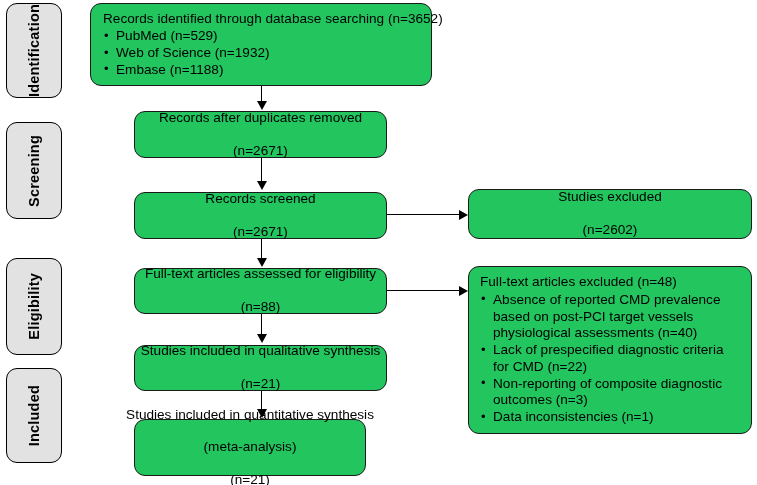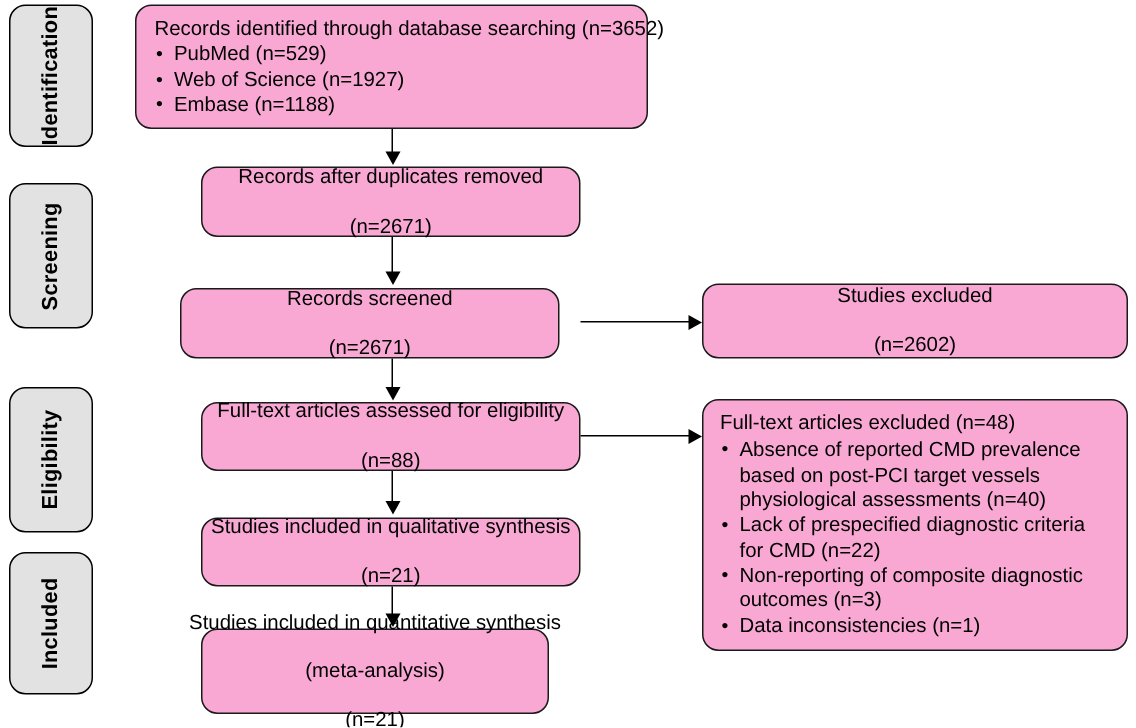--- a/index.html
+++ b/index.html
@@ -41,21 +41,21 @@
     font-weight: bold;
     letter-spacing: 0.2px;
     white-space: nowrap;
     line-height: 1;
   }
 
   
   .flow-box {
     position: absolute;
     box-sizing: border-box;
-    background: #f9a8d4;
+    background: #22c55e;
     border: 1.6px solid #1a1a1a;
     border-radius: 11px;
     display: flex;
     flex-direction: column;
     justify-content: center;
     padding: 5px 10px;
   }
   .flow-box.center {
     align-items: center;
     text-align: center;
@@ -147,37 +147,37 @@
   </div>
 
   <div class="stage-box" style="top:368px; height:95px;">
     <span class="stage-label">Included</span>
   </div>
 
   <div class="flow-box leftalign" style="left:90px; top:3px; width:342px; height:83px; padding:7px 12px;">
     <div class="head-line">Records identified through database searching (n=3652)</div>
     <ul class="bullets tight">
       <li>PubMed (n=529)</li>
-      <li>Web of Science (n=1927)</li>
+      <li>Web of Science (n=1932)</li>
       <li>Embase (n=1188)</li>
     </ul>
   </div>
 
   <div class="v-line" style="left:261px; top:86px; height:17px;"></div>
   <div class="arrow-down" style="left:256.5px; top:101px;"></div>
 
   <div class="flow-box center" style="left:134px; top:111px; width:253px; height:47px;">
     <div class="line">Records after duplicates removed</div>
     <div class="line">(n=2671)</div>
   </div>
 
   <div class="v-line" style="left:261px; top:158px; height:24px;"></div>
   <div class="arrow-down" style="left:256.5px; top:181px;"></div>
 
-  <div class="flow-box center" style="left:120px; top:192px; width:253px; height:47px;">
+  <div class="flow-box center" style="left:134px; top:192px; width:253px; height:47px;">
     <div class="line">Records screened</div>
     <div class="line">(n=2671)</div>
   </div>
 
   <div class="h-line" style="left:387px; top:214px; width:73px;"></div>
   <div class="arrow-right" style="left:459px; top:209.5px;"></div>
 
   <div class="flow-box center" style="left:468px; top:189px; width:284px; height:50px;">
     <div class="line">Studies excluded</div>
     <div class="line">(n=2602)</div>

